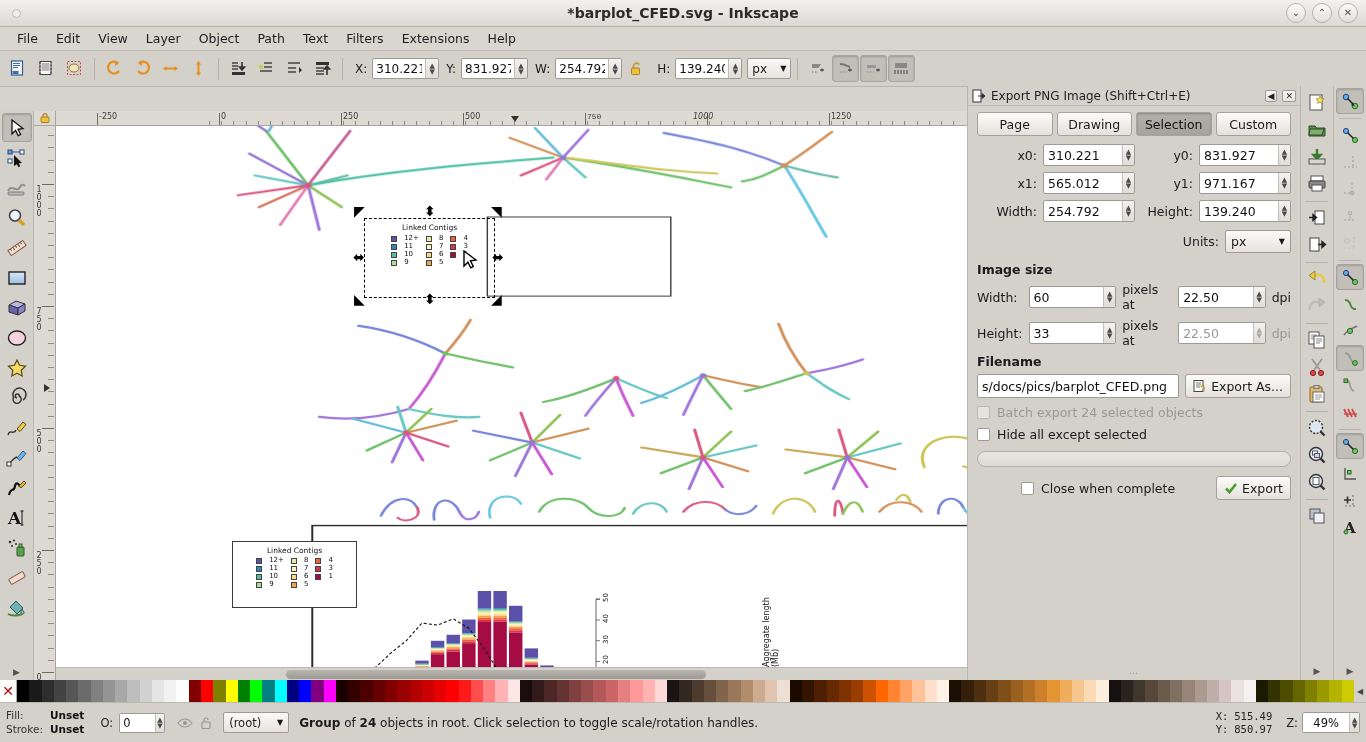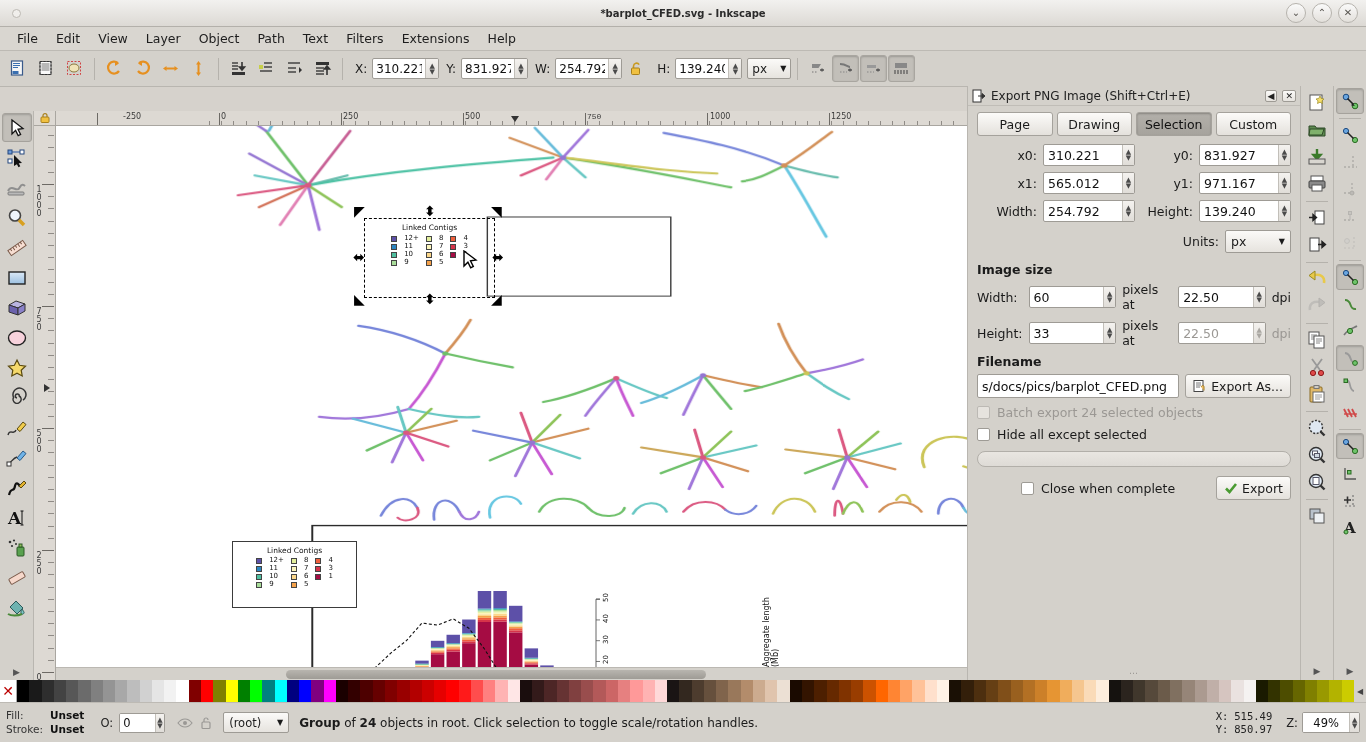--- a/index.html
+++ b/index.html
@@ -19,21 +19,21 @@
     background:linear-gradient(#f2f1ef,#dcd9d4);
     border-bottom:1px solid #b3b0aa;
     display:flex; align-items:center; position:relative;
   }
   .titlebar .tb-dot {
     width:9px;height:9px;border-radius:50%;
     background:#f0eeeb;border:1px solid #bcb9b3;margin-left:12px;
   }
   .titlebar .tb-title {
     position:absolute; left:0; right:0; text-align:center;
-    font-weight:bold; font-size:10px; color:#2b2b2b;
+    font-weight:bold; font-size:14px; color:#2b2b2b;
     pointer-events:none;
   }
   .win-btns { position:absolute; right:8px; top:3px; display:flex; gap:6px; }
   .win-btn {
     width:20px;height:20px;border-radius:50%;
     background:linear-gradient(#fafafa,#e3e0db);
     border:1px solid #b6b3ad;
     display:flex;align-items:center;justify-content:center;
     font-size:10px;color:#57544f;line-height:1;
   }
@@ -570,31 +570,31 @@
   <div class="canvas-wrap">
     <div class="ruler-corner">
       <svg width="12" height="12" viewBox="0 0 12 12">
           <rect x="2" y="5" width="8" height="5.5" rx="1" fill="#f0c040" stroke="#a8801c"></rect>
           <path d="M4 5V3.6a2 2 0 0 1 4 0V5" fill="none" stroke="#a8801c" stroke-width="1.2"></path>
         </svg>
     </div>
 
     <div class="ruler-h" id="rulerH">
         <div class="rtick" style="left: 41px; top: 2px; width: 1px; height: 12px;"></div>
-        <div class="rlab" style="left: 43px; top: 1px; margin-left: 24px;">-250</div>
+        <div class="rlab" style="left: 43px; top: 1px;">-250</div>
         <div class="rtick" style="left: 163px; top: 2px; width: 1px; height: 12px;"></div>
         <div class="rlab" style="left: 165px; top: 1px;">0</div>
         <div class="rtick" style="left: 285px; top: 2px; width: 1px; height: 12px;"></div>
         <div class="rlab" style="left: 287px; top: 1px;">250</div>
         <div class="rtick" style="left: 407px; top: 2px; width: 1px; height: 12px;"></div>
         <div class="rlab" style="left: 409px; top: 1px;">500</div>
         <div class="rtick" style="left: 529px; top: 2px; width: 1px; height: 12px;"></div>
         <div class="rlab" style="left: 531px; top: 1px; font-family: Liberation Mono, monospace;">750</div>
         <div class="rtick" style="left: 651px; top: 2px; width: 1px; height: 12px;"></div>
-        <div class="rlab" style="left: 654px; top: 1px;">1000</div>
+        <div class="rlab" style="left: 637px; top: 1px; font-style: italic;">1000</div>
         <div class="rtick" style="left: 773px; top: 2px; width: 1px; height: 12px;"></div>
         <div class="rlab" style="left: 775px; top: 1px;">1250</div>
         <div class="rtick" style="left: 153px; top: 10px; width: 1px; height: 4px; opacity: 0.7;"></div>
         <div class="rtick" style="left: 165px; top: 10px; width: 1px; height: 4px; opacity: 0.7;"></div>
         <div class="rtick" style="left: 177px; top: 10px; width: 1px; height: 4px; opacity: 0.7;"></div>
         <div class="rtick" style="left: 190px; top: 10px; width: 1px; height: 4px; opacity: 0.7;"></div>
         <div class="rtick" style="left: 202px; top: 10px; width: 1px; height: 4px; opacity: 0.7;"></div>
         <div class="rtick" style="left: 214px; top: 10px; width: 1px; height: 4px; opacity: 0.7;"></div>
         <div class="rtick" style="left: 226px; top: 10px; width: 1px; height: 4px; opacity: 0.7;"></div>
         <div class="rtick" style="left: 238px; top: 10px; width: 1px; height: 4px; opacity: 0.7;"></div>

